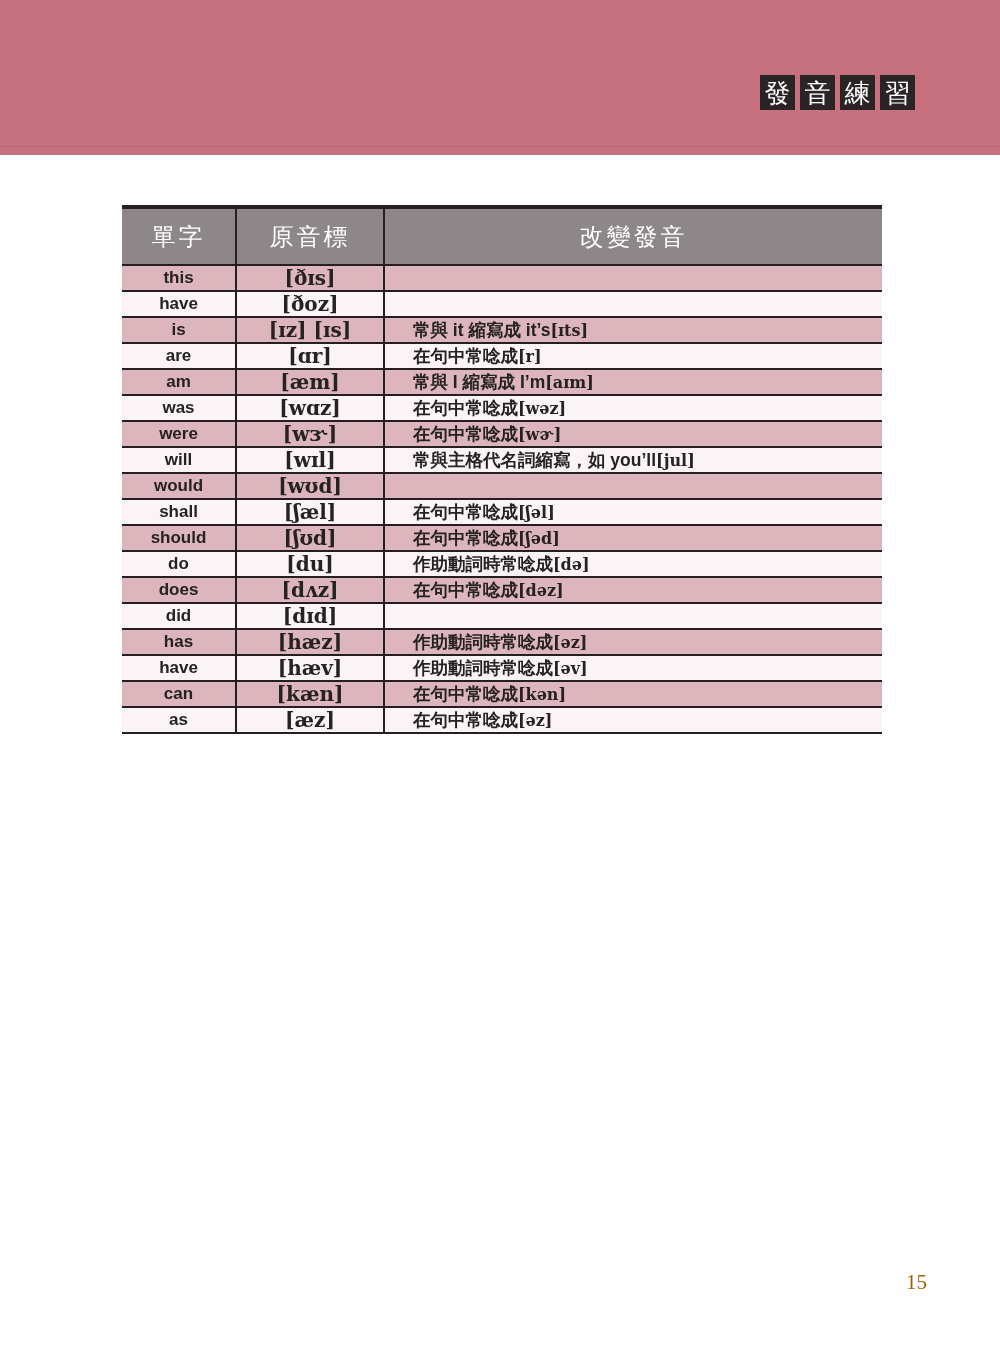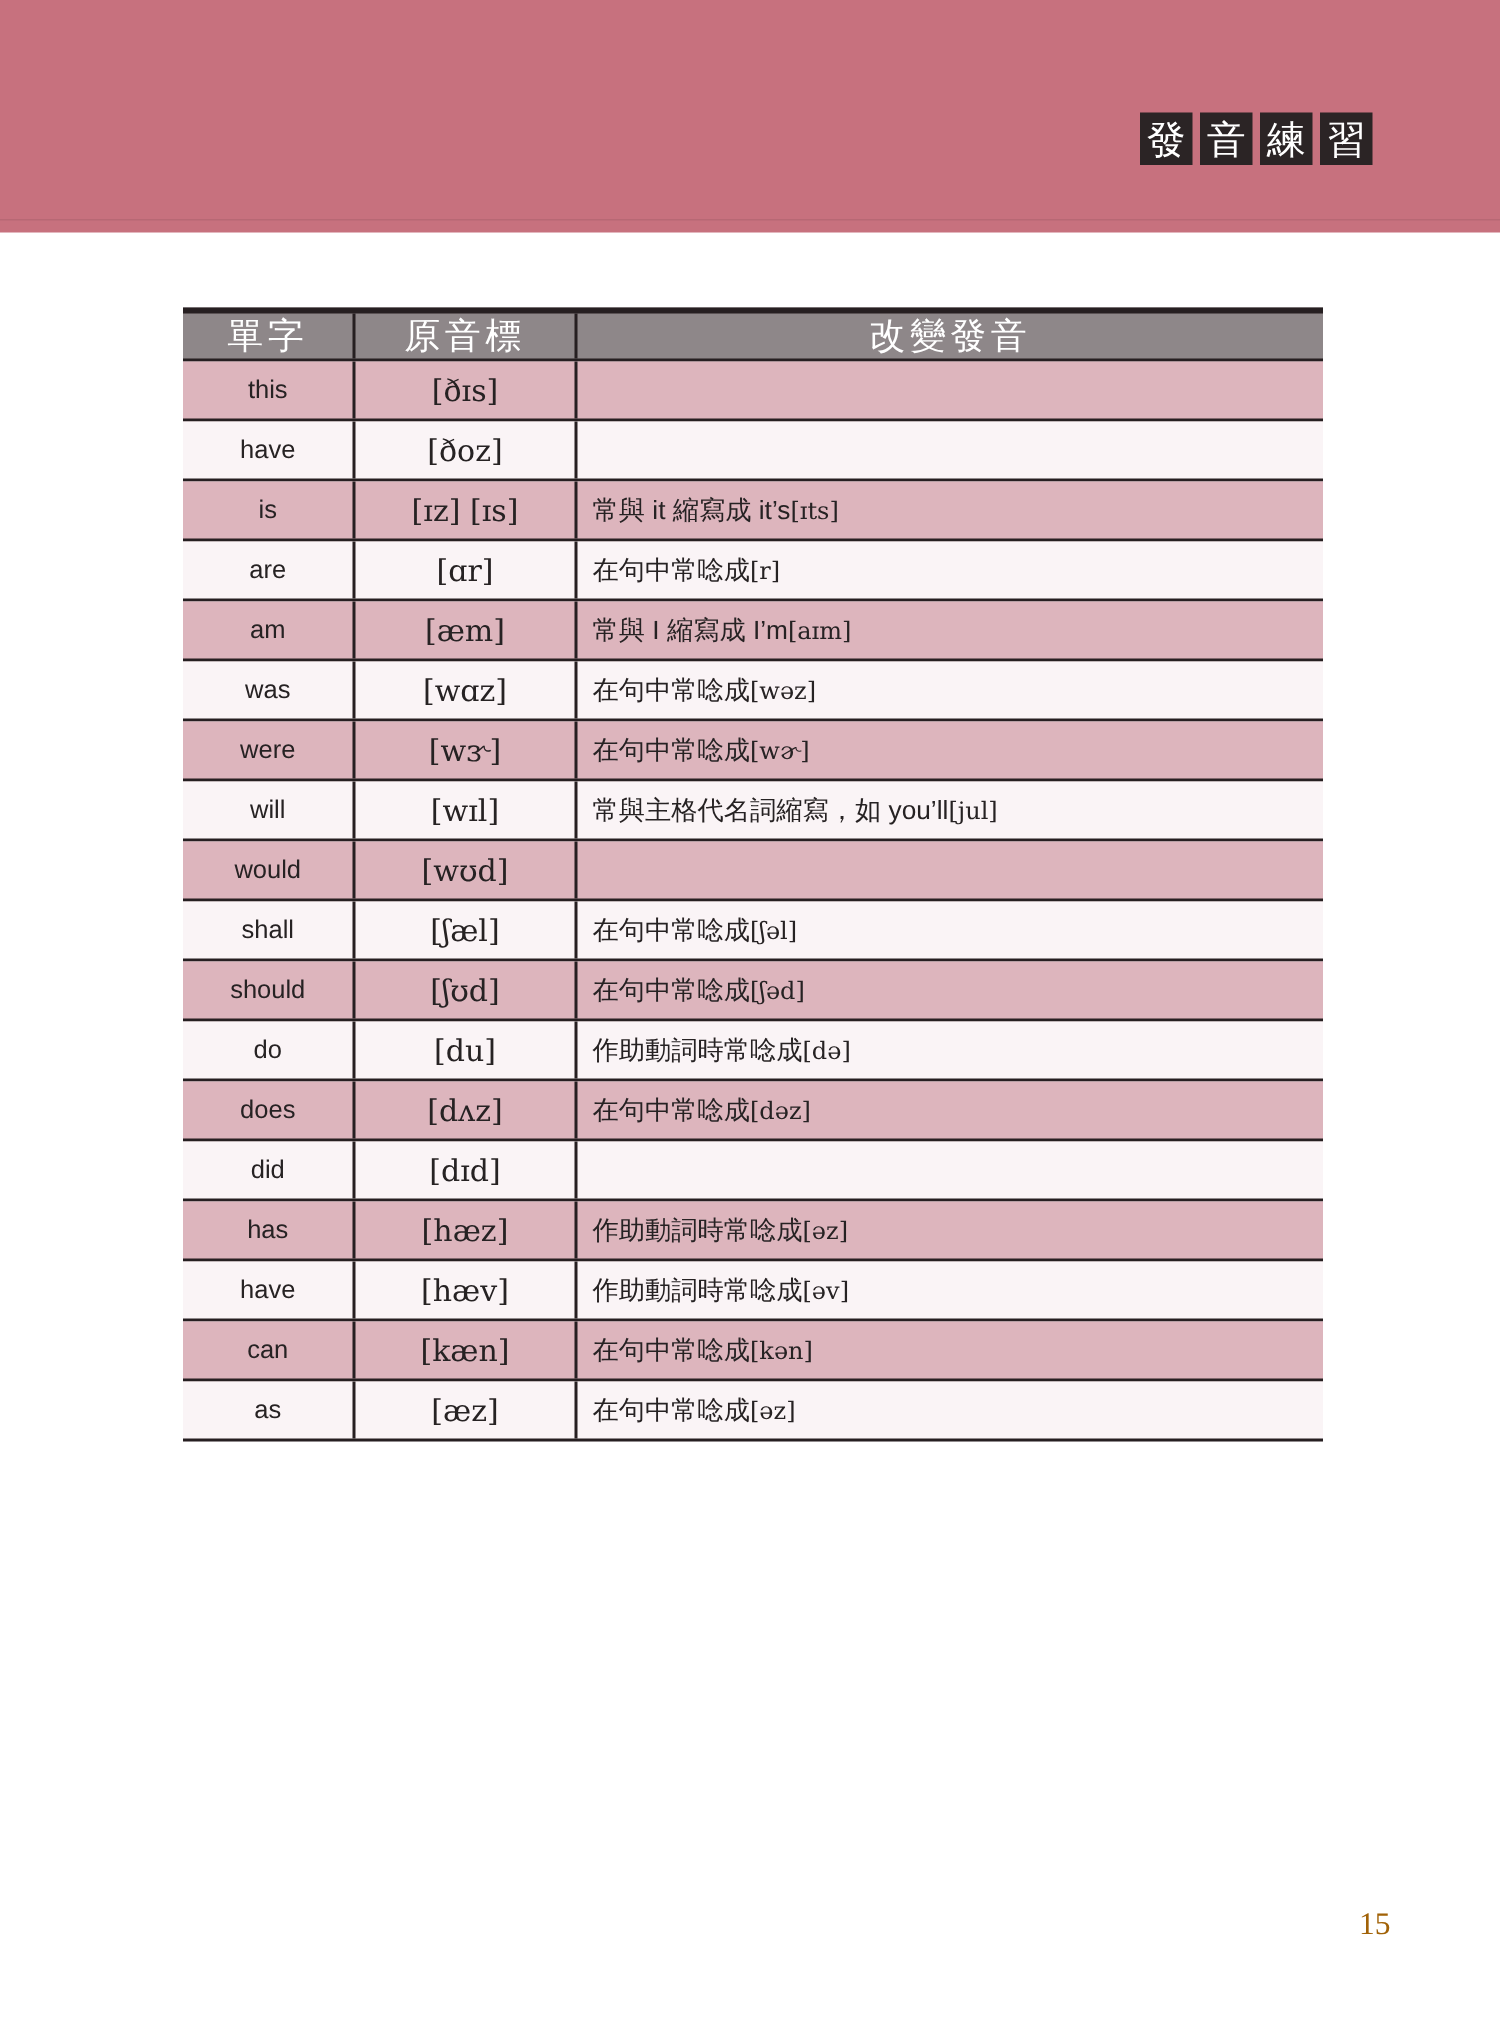--- a/index.html
+++ b/index.html
@@ -48,21 +48,21 @@
   }
 
   
   .ptable {
     position: absolute;
     left: 122px; top: 205px;
     width: 760px;
   }
   .thead {
     display: flex;
-    height: 36px;
+    height: 61px;
     box-sizing: border-box;
     background: var(--header-gray, #8e8789);
     border-top: 4px solid var(--border-dark, #261f21);
     border-bottom: 2px solid var(--border-dark, #261f21);
     color: #ffffff;
   }
   .th {
     display: flex;
     align-items: center;
     justify-content: center;
@@ -70,23 +70,24 @@
     box-sizing: border-box;
     font-size: 24px;
     letter-spacing: 3px;
   }
   .th-word { width: 115px; border-right: 2px solid var(--border-dark, #261f21); }
   .th-ipa  { width: 148px; border-right: 2px solid var(--border-dark, #261f21); }
   .th-note { flex: 1; font-family: Liberation Serif, serif; }
 
   .row {
     display: flex;
-    height: 40px;
+    height: 26px;
     box-sizing: border-box;
     border-bottom: 2px solid var(--border-dark, #261f21);
+    font-weight: bold;
   }
   .row.pink  { background: var(--row-pink, #ddb5bd); }
   .row.light { background: var(--row-light, #faf4f6); }
 
   .cell {
     display: flex;
     align-items: center;
     height: 100%;
     box-sizing: border-box;
     color: var(--text-dark, #262223);
@@ -99,21 +100,21 @@
   }
   .cell-ipa {
     width: 148px;
     justify-content: center;
     border-right: 2px solid var(--border-dark, #261f21);
     font-family: "DejaVu Serif", "Liberation Serif", serif;
     font-size: 20px;
   }
   .cell-note {
     flex: 1;
-    padding-left: 10px;
+    padding-left: 28px;
     font-size: 17.5px;
     white-space: nowrap;
   }
   .cell-note .ipa {
     font-family: "DejaVu Serif", "Liberation Serif", serif;
     font-size: 16px;
   }
 
   
   .page-number {

